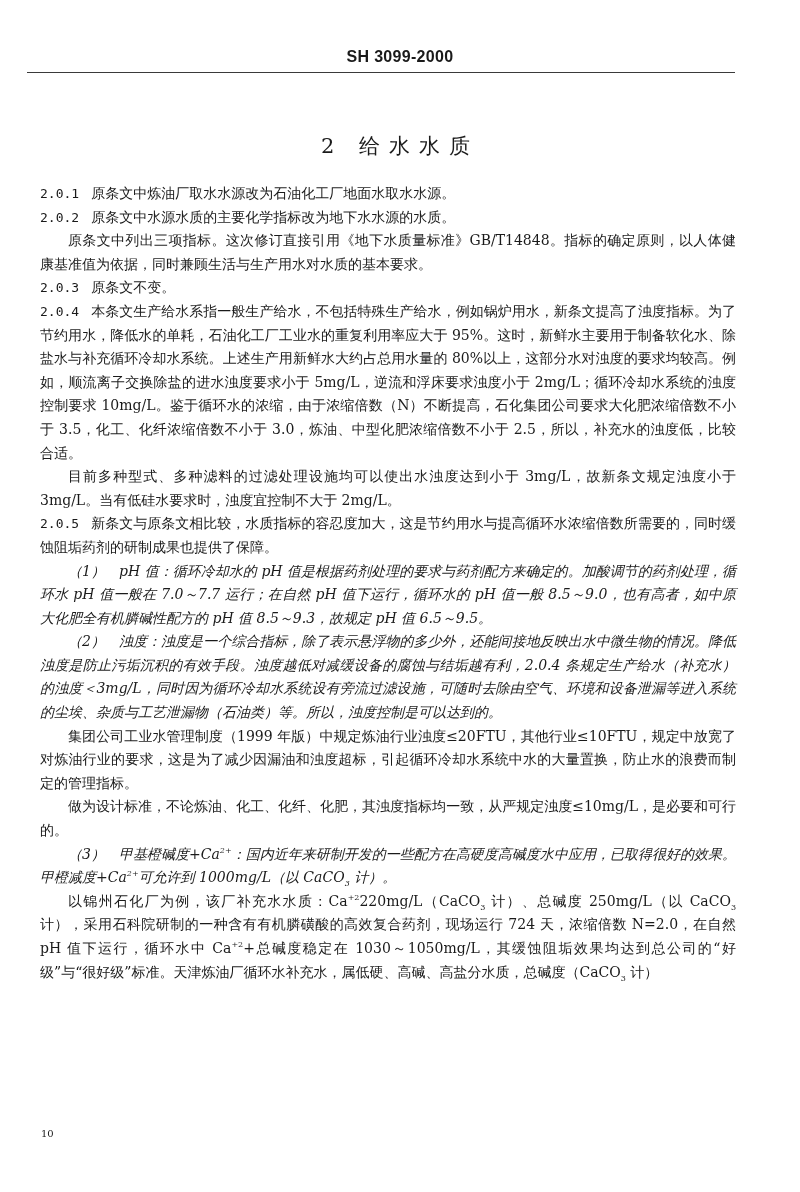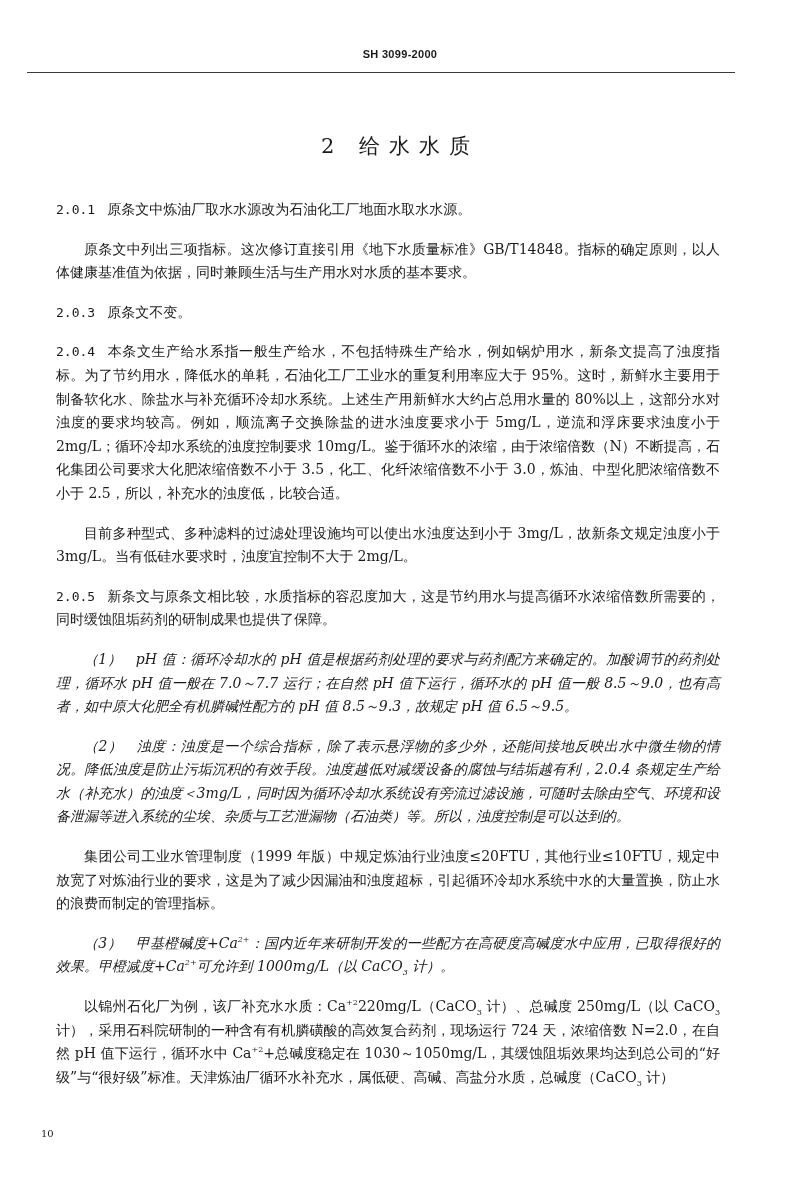--- a/index.html
+++ b/index.html
@@ -4,58 +4,60 @@
 <style>
   html, body { margin: 0; padding: 0; background: #ffffff; }
   body {
     width: 800px; height: 1192px; position: relative; overflow: hidden;
     font-family: "DejaVu Serif", "Liberation Serif", serif;
     color: #1a1a1a;
   }
   .header {
     position: absolute; top: 48px; left: 0; width: 800px; text-align: center;
     font-family: "Liberation Sans", "DejaVu Sans", sans-serif;
-    font-weight: bold; font-size: 11px; letter-spacing: 0.3px;
+    font-weight: bold; font-size: 16px; letter-spacing: 0.3px;
   }
   .hr { position: absolute; top: 72px; left: 27px; width: 465px; border-top: 1.5px solid #3a3a3a; }
   .title {
     position: absolute; top: 132px; left: 0; width: 800px; text-align: center;
     font-size: 21px; letter-spacing: 9px;
   }
   .body {
     position: absolute; top: 182px; left: 40px; width: 696px;
     font-size: 14px; line-height: 23.6px;
     text-align: justify;
   }
-  .body p { margin: 16px; }
+  .body p { margin: 0; }
   .indent { text-indent: 28px; }
   .sec { font-family: "DejaVu Sans Mono", "Liberation Mono", monospace; font-size: 13px; margin-right: 12px; }
   .item-indent { text-indent: 28px; font-style: italic; }
   .num { margin-right: 14px; }
   sup { font-size: 8px; line-height: 0; }
   sub { font-size: 8px; line-height: 0; }
   .pageno {
     position: absolute; top: 1128px; left: 41px; font-size: 10px;
   }
 </style>
 </head>
 <body>
 
 <div class="header">SH 3099-2000</div>
 <div class="hr" style="width:708px;"></div>
 
 <div class="title">2 给水水质</div>
 
 <div class="body">
   <p><span class="sec">2.0.1</span><span>原条文中炼油厂取水水源改为石油化工厂地面水取水水源。</span></p>
+  <p><span class="sec">2.0.2</span><span>原条文中水源水质的主要化学指标改为地下水水源的水质。</span></p>
   <p class="indent">原条文中列出三项指标。这次修订直接引用《地下水质量标准》GB/T14848。指标的确定原则，以人体健康基准值为依据，同时兼顾生活与生产用水对水质的基本要求。</p>
   <p><span class="sec">2.0.3</span><span>原条文不变。</span></p>
   <p><span class="sec">2.0.4</span><span>本条文生产给水系指一般生产给水，不包括特殊生产给水，例如锅炉用水，新条文提高了浊度指标。为了节约用水，降低水的单耗，石油化工厂工业水的重复利用率应大于 95%。这时，新鲜水主要用于制备软化水、除盐水与补充循环冷却水系统。上述生产用新鲜水大约占总用水量的 80%以上，这部分水对浊度的要求均较高。例如，顺流离子交换除盐的进水浊度要求小于 5mg/L，逆流和浮床要求浊度小于 2mg/L；循环冷却水系统的浊度控制要求 10mg/L。鉴于循环水的浓缩，由于浓缩倍数（N）不断提高，石化集团公司要求大化肥浓缩倍数不小于 3.5，化工、化纤浓缩倍数不小于 3.0，炼油、中型化肥浓缩倍数不小于 2.5，所以，补充水的浊度低，比较合适。</span></p>
   <p class="indent">目前多种型式、多种滤料的过滤处理设施均可以使出水浊度达到小于 3mg/L，故新条文规定浊度小于 3mg/L。当有低硅水要求时，浊度宜控制不大于 2mg/L。</p>
   <p><span class="sec">2.0.5</span><span>新条文与原条文相比较，水质指标的容忍度加大，这是节约用水与提高循环水浓缩倍数所需要的，同时缓蚀阻垢药剂的研制成果也提供了保障。</span></p>
   <p class="item-indent"><span class="num">（1）</span><span>pH 值：循环冷却水的 pH 值是根据药剂处理的要求与药剂配方来确定的。加酸调节的药剂处理，循环水 pH 值一般在 7.0～7.7 运行；在自然 pH 值下运行，循环水的 pH 值一般 8.5～9.0，也有高者，如中原大化肥全有机膦碱性配方的 pH 值 8.5～9.3，故规定 pH 值 6.5～9.5。</span></p>
   <p class="item-indent"><span class="num">（2）</span><span>浊度：浊度是一个综合指标，除了表示悬浮物的多少外，还能间接地反映出水中微生物的情况。降低浊度是防止污垢沉积的有效手段。浊度越低对减缓设备的腐蚀与结垢越有利，2.0.4 条规定生产给水（补充水）的浊度＜3mg/L，同时因为循环冷却水系统设有旁流过滤设施，可随时去除由空气、环境和设备泄漏等进入系统的尘埃、杂质与工艺泄漏物（石油类）等。所以，浊度控制是可以达到的。</span></p>
   <p class="indent">集团公司工业水管理制度（1999 年版）中规定炼油行业浊度≤20FTU，其他行业≤10FTU，规定中放宽了对炼油行业的要求，这是为了减少因漏油和浊度超标，引起循环冷却水系统中水的大量置换，防止水的浪费而制定的管理指标。</p>
+  <p class="indent">做为设计标准，不论炼油、化工、化纤、化肥，其浊度指标均一致，从严规定浊度≤10mg/L，是必要和可行的。</p>
   <p class="item-indent"><span class="num">（3）</span><span>甲基橙碱度+Ca</span><sup>2+</sup><span>：国内近年来研制开发的一些配方在高硬度高碱度水中应用，已取得很好的效果。甲橙减度+Ca</span><sup>2+</sup><span>可允许到 1000mg/L（以 CaCO</span><sub>3</sub><span> 计）。</span></p>
   <p class="indent"><span>以锦州石化厂为例，该厂补充水水质：Ca</span><sup>+2</sup><span>220mg/L（CaCO</span><sub>3</sub><span> 计）、总碱度 250mg/L（以 CaCO</span><sub>3</sub><span> 计），采用石科院研制的一种含有有机膦磺酸的高效复合药剂，现场运行 724 天，浓缩倍数 N=2.0，在自然 pH 值下运行，循环水中 Ca</span><sup>+2</sup><span>+总碱度稳定在 1030～1050mg/L，其缓蚀阻垢效果均达到总公司的“好级”与“很好级”标准。天津炼油厂循环水补充水，属低硬、高碱、高盐分水质，总碱度（CaCO</span><sub>3</sub><span> 计）</span></p>
 </div>
 
 <div class="pageno">10</div>
 
 </body></html>

